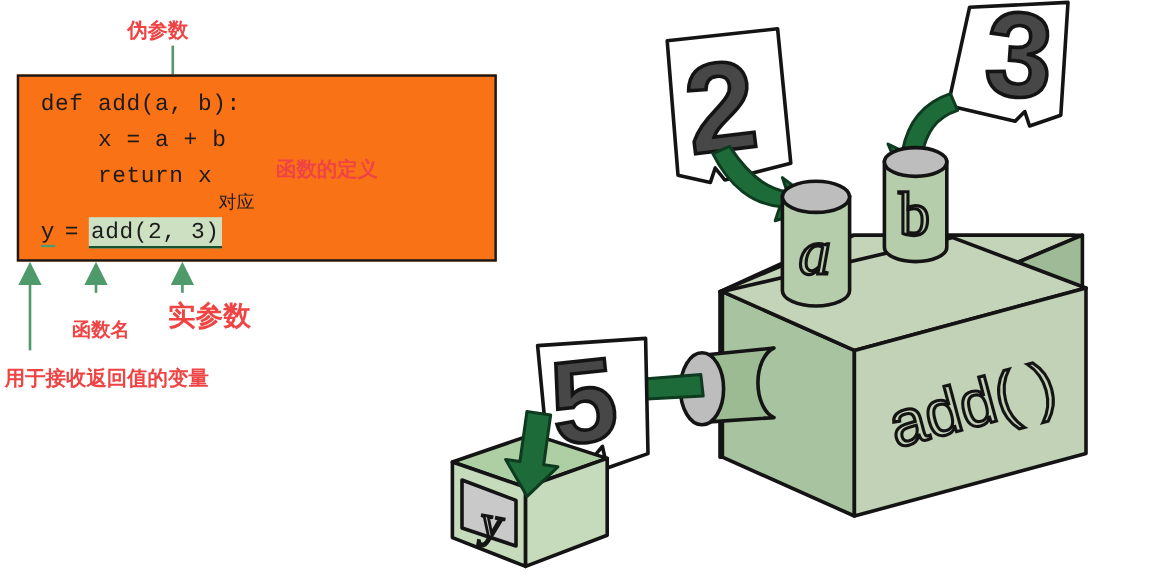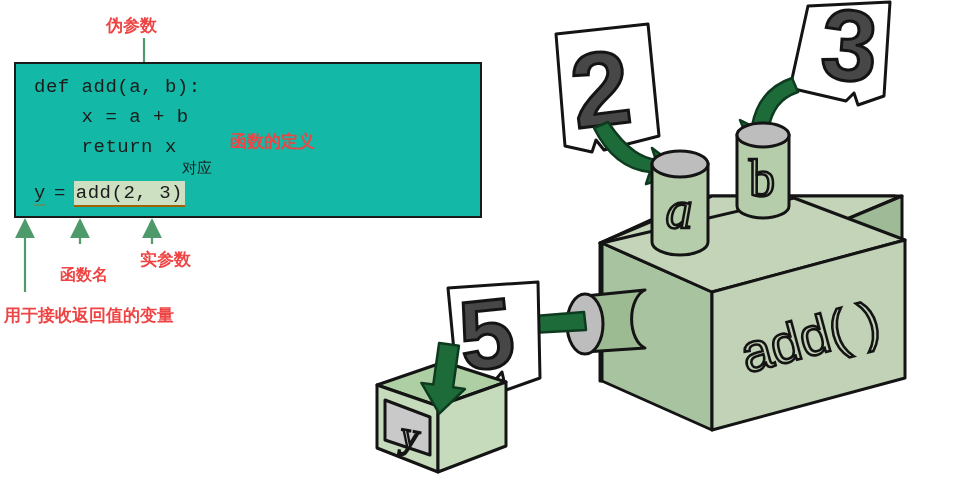--- a/index.html
+++ b/index.html
@@ -1,39 +1,39 @@
 <!DOCTYPE html>
 <html><head>
 <meta charset="utf-8">
 <style>
   html,body{margin:0;padding:0;background:#fff;}
   body{width:958px;height:485px;overflow:hidden;
        font-family:"Liberation Sans","DejaVu Sans",sans-serif;}
   #stage{position:relative;width:958px;height:485px;background:#ffffff;}
 
   
-  .code-box{position:absolute;left:14px;top:62px;width:468px;height:156px;
-            border:2px solid #1a1a1a;background:#14b8a6;box-sizing:border-box;}
+  .code-box{position:absolute;left:14px;top:62px;width:400px;height:156px;
+            border:2px solid #1a1a1a;background:#f97316;box-sizing:border-box;}
   .code-line{position:absolute;font-family:"Liberation Mono","DejaVu Sans Mono",monospace;
              font-size:19px;color:#1b1b1b;letter-spacing:.5px;white-space:pre;}
   .l1{left:18px;top:12px;}
   .l2{left:18px;top:42px;}
   .l3{left:18px;top:72px;}
   .l4{left:18px;top:118px;}
 
   .hl{background:#cde0c2;padding:1px 2px;}
 
   .cn{position:absolute;font-family:"Liberation Sans","DejaVu Sans",sans-serif;
       font-weight:700;color:#ef4444;white-space:nowrap;}
 
   .lbl-pseudo{left:106px;top:14px;font-size:17px;}
   .lbl-def{left:230px;top:108px;font-size:17px;margin-top:22px;}
   .lbl-call{left:268px;top:190px;font-size:17px;}
   .lbl-fname{left:60px;top:248px;font-size:16px;margin-top:17px;}
-  .lbl-arg{left:140px;top:248px;font-size:17px;}
+  .lbl-arg{left:140px;top:248px;font-size:23px;}
   .lbl-recv{left:4px;top:290px;font-size:17px;margin-top:14px;}
   .lbl-corr{left:182px;top:159px;font-size:15px;font-weight:400;color:#1b1b1b;}
 
   svg{display:block;}
   #leftsvg{position:absolute;left:0;top:0;}
   #rightsvg{position:absolute;left:360px;top:0;}
 </style>
 </head>
 <body>
 
@@ -72,21 +72,21 @@
       <line x1="25" y1="292" x2="25" y2="228" marker-end="url(#gArrow)"></line>
       <line x1="80" y1="244" x2="80" y2="228" marker-end="url(#gArrow)"></line>
       <line x1="152" y1="244" x2="152" y2="228" marker-end="url(#gArrow)"></line>
     </g>
   </svg>
 
   <div class="code-box">
     <div class="code-line l1">def add(a, b):</div>
     <div class="code-line l2">    x = a + b</div>
     <div class="code-line l3">    return x</div>
-    <div class="code-line l4"><span style="border-bottom:2px solid #4f9a6a">y</span><span style="padding:0 8px">=</span><span class="hl" style="border-bottom:2px solid #a16207">add(2, 3)</span></div>
+    <div class="code-line l4"><span style="border-bottom:2px solid #4f9a6a">y</span><span style="padding:0 8px">=</span><span class="hl" style="border-bottom:2px solid #14532d">add(2, 3)</span></div>
   </div>
 
   <div class="cn lbl-pseudo">伪参数</div>
   <div class="cn lbl-def">函数的定义</div>
   <div class="cn lbl-fname">函数名</div>
   <div class="cn lbl-arg">实参数</div>
   <div class="cn lbl-recv">用于接收返回值的变量</div>
   <div class="cn lbl-corr">对应</div>
 
   <svg id="rightsvg" width="598" height="485" viewBox="0 0 598 485">

